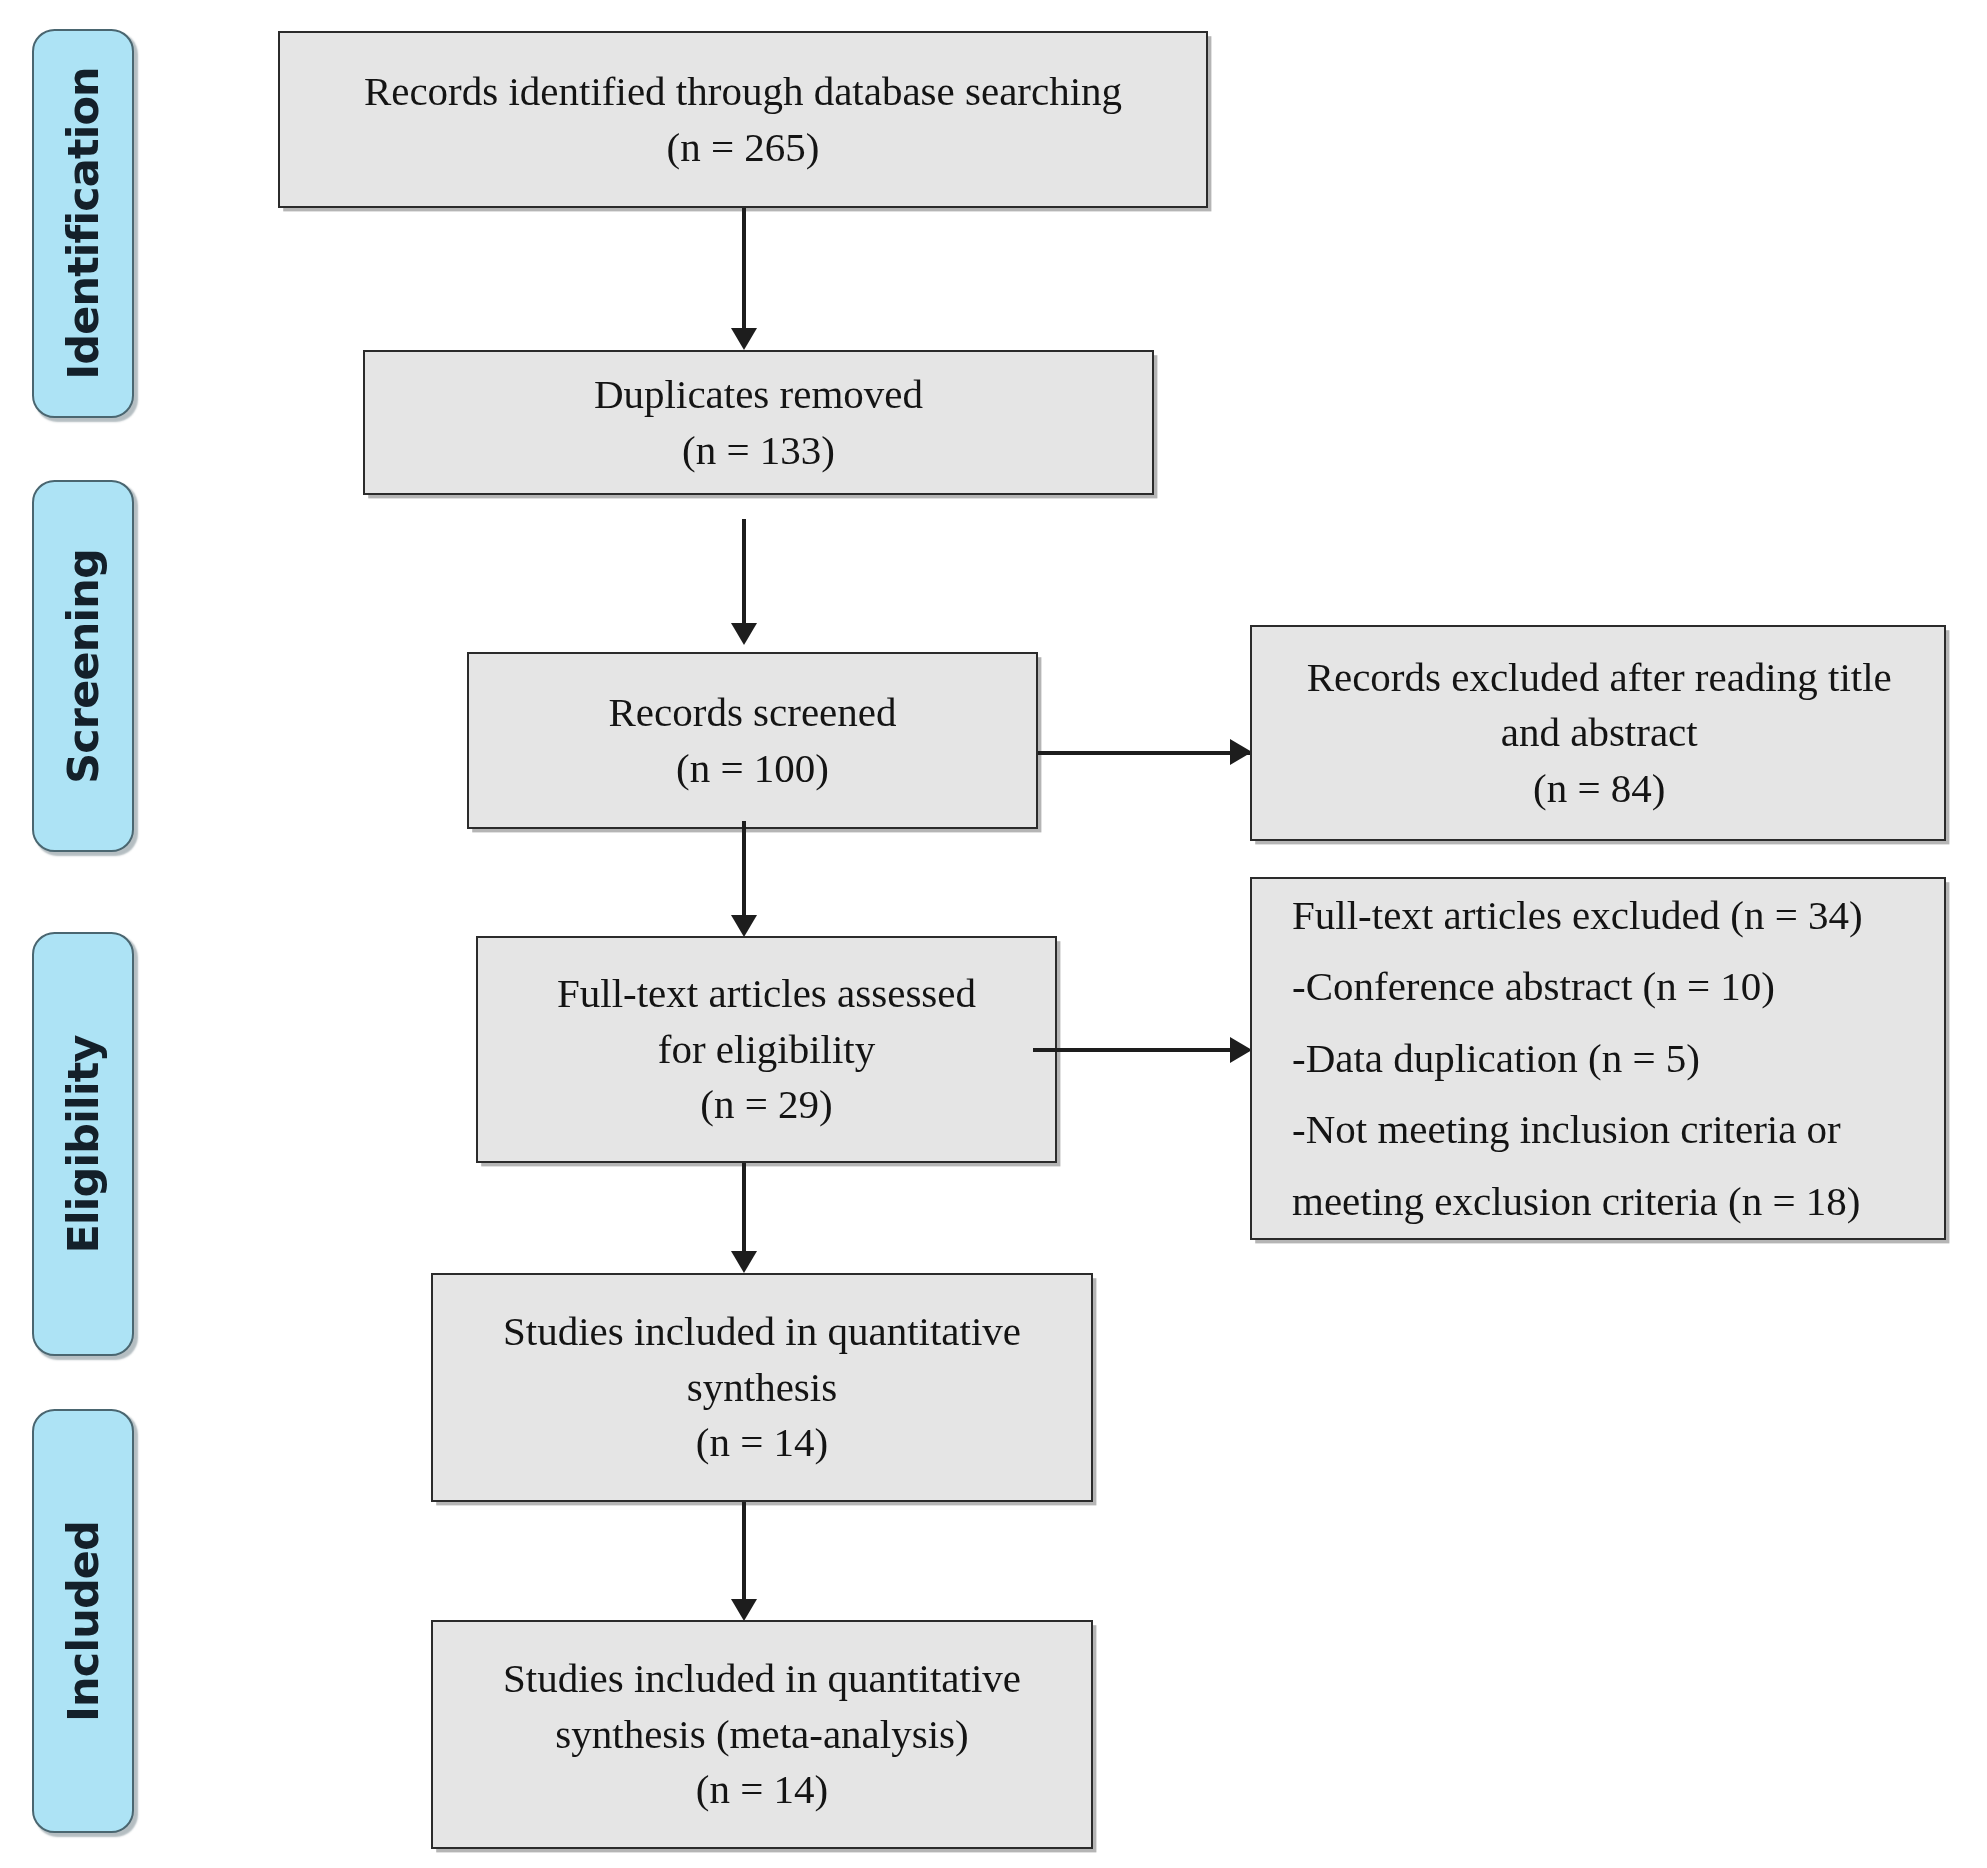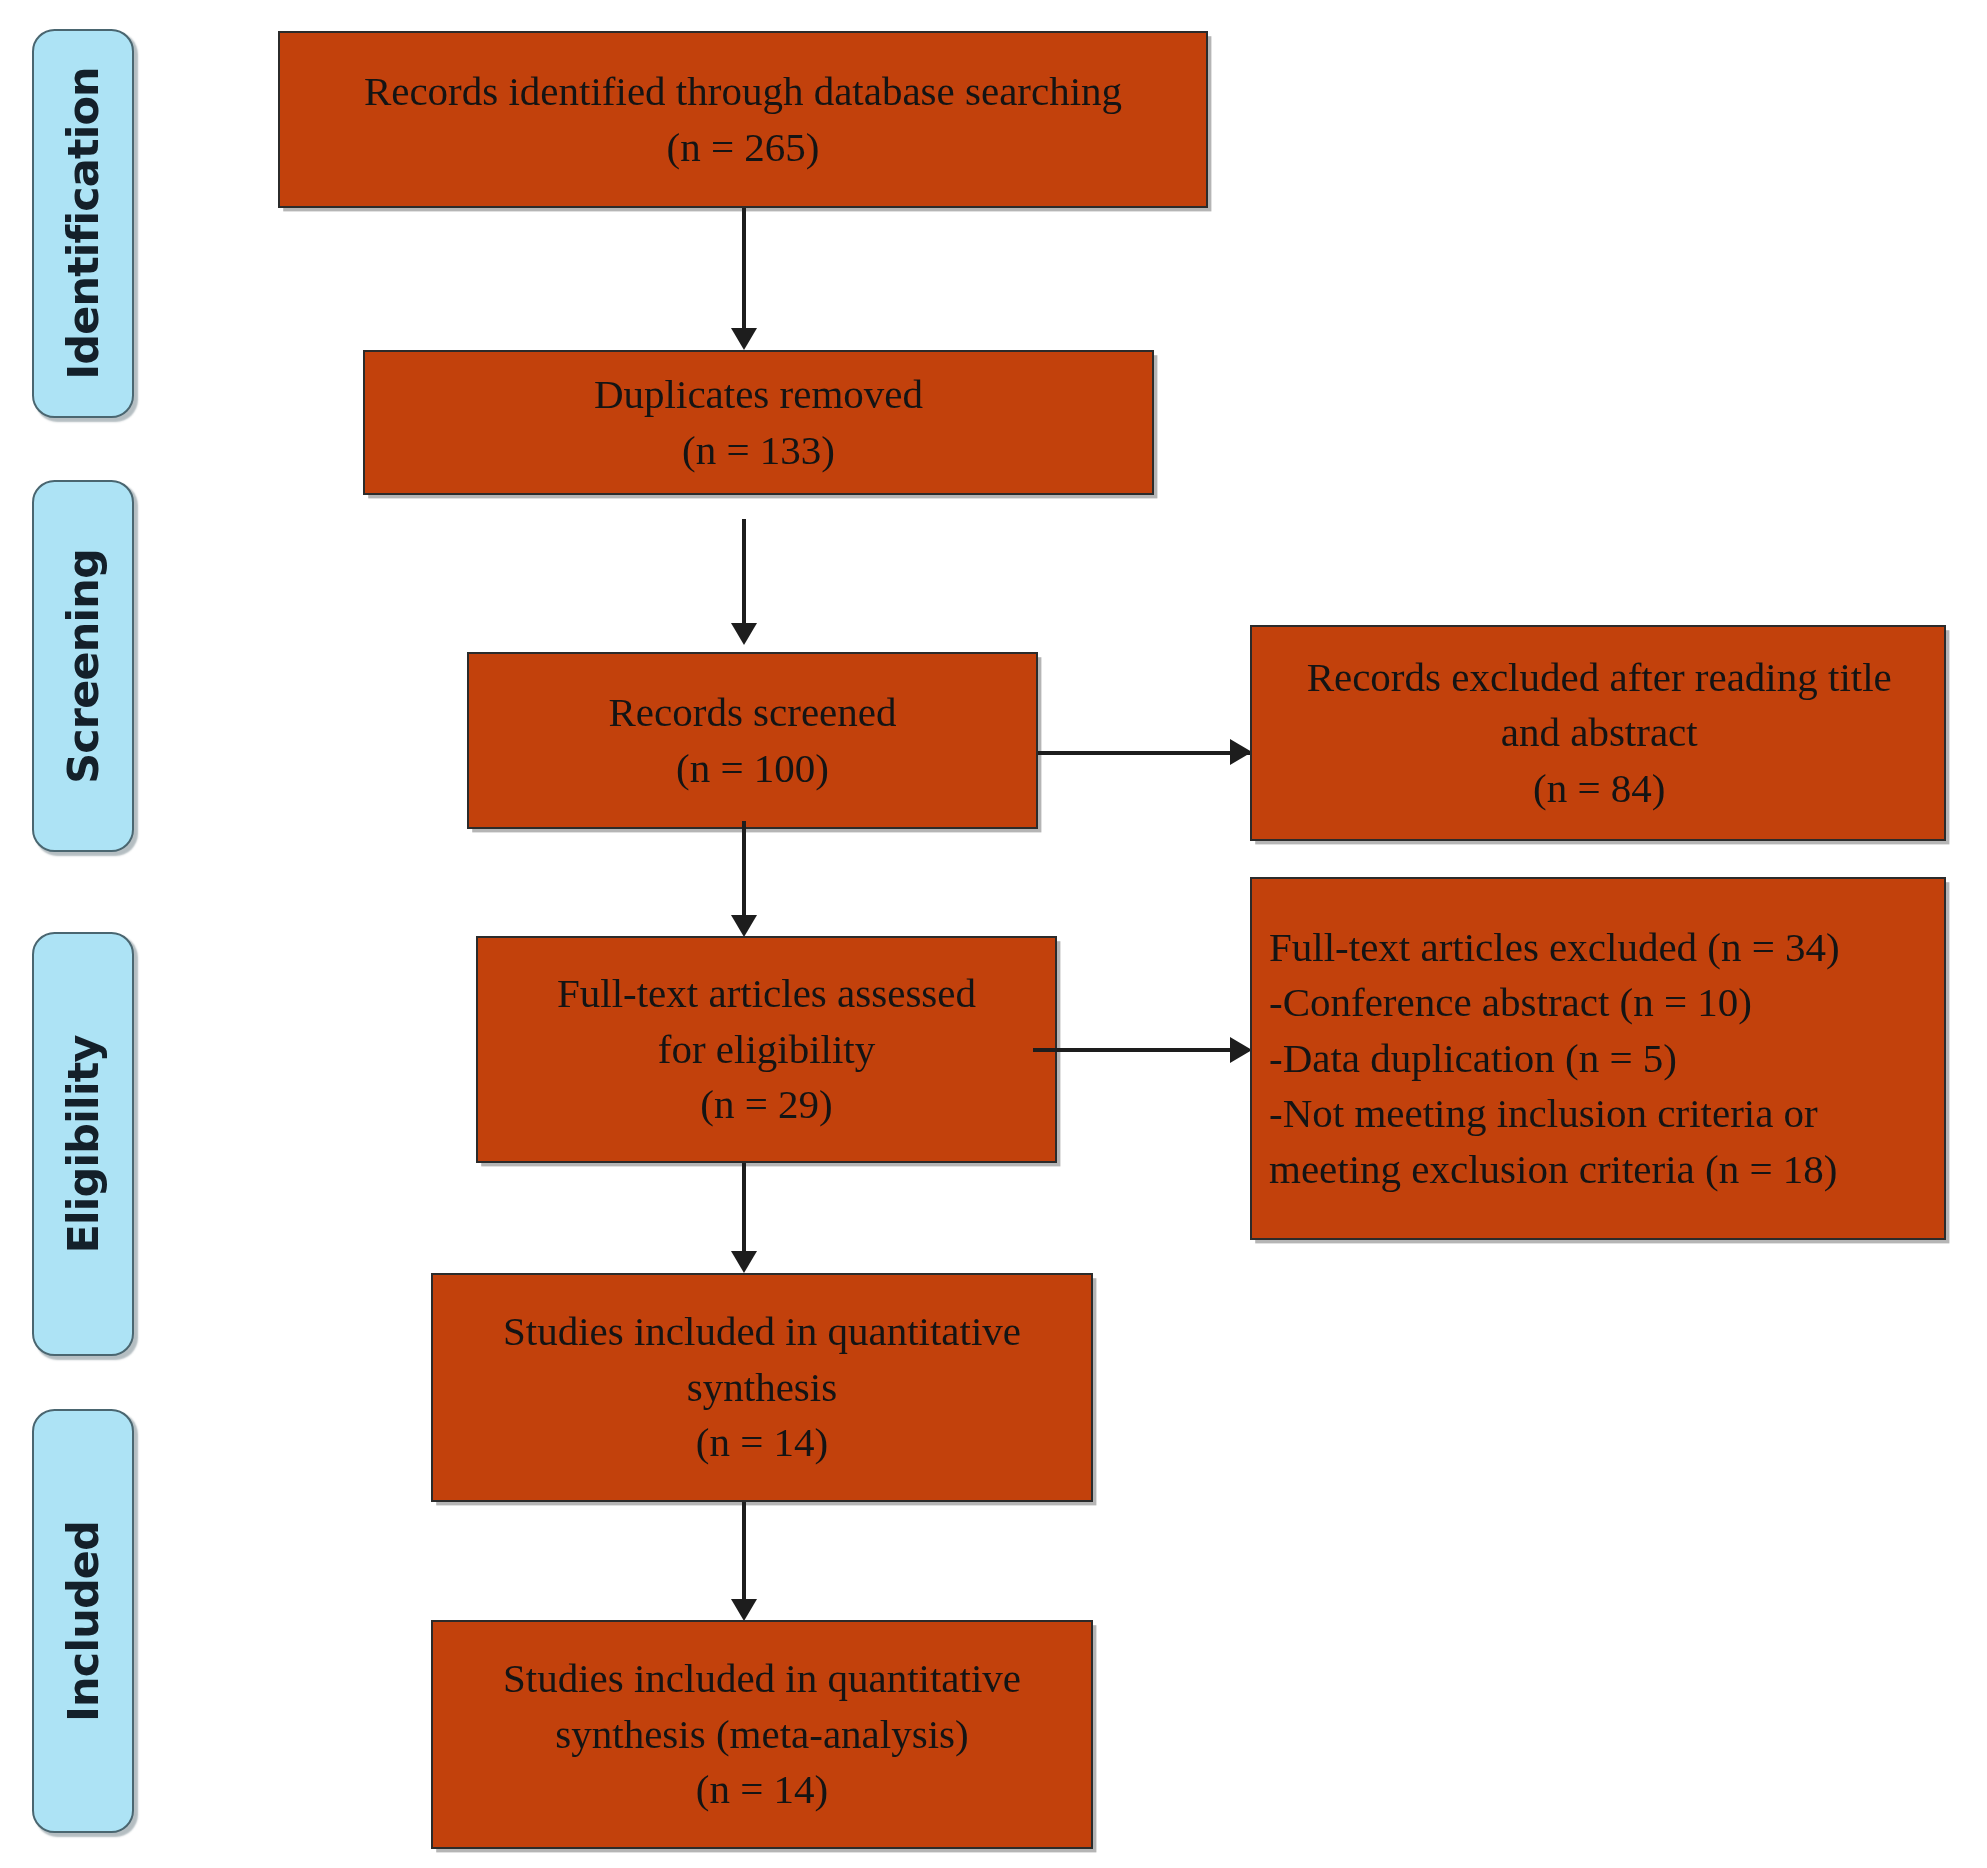--- a/index.html
+++ b/index.html
@@ -39,41 +39,41 @@
     font-size: 43px;
     letter-spacing: -0.9px;
     color: #14202a;
     line-height: 1;
   }
 
   
   .flow-box {
     position: absolute;
     box-sizing: border-box;
-    background: #c2410c;
+    background: #e5e5e5;
     border: 2.6px solid #2b2b2b;
     box-shadow: 4.3px 4.3px 0px -0.9px rgba(120,120,120,0.55);
     display: flex;
     flex-direction: column;
     align-items: center;
     justify-content: center;
     padding: 8.6px 15.6px;
   }
   .flow-box .line {
     font-family: "Liberation Serif", "DejaVu Serif", serif;
     font-size: 41px;
     color: #141414;
     line-height: 1.35;
     text-align: center;
     white-space: nowrap;
   }
   .flow-box.left-align {
     align-items: flex-start;
-    justify-content: center;
-    padding-left: 17px;
+    justify-content: space-between;
+    padding-left: 40px;
   }
   .flow-box.left-align .line {
     text-align: left;
   }
 
   
   .v-line {
     position: absolute;
     width: 3.5px;
     background: #1d1d1d;

